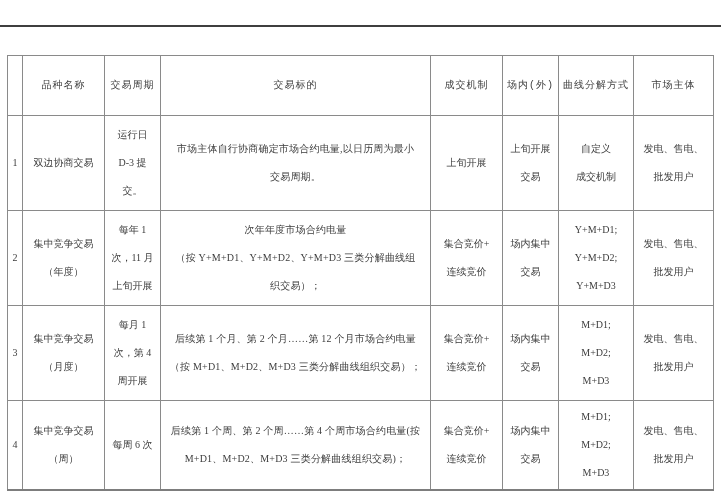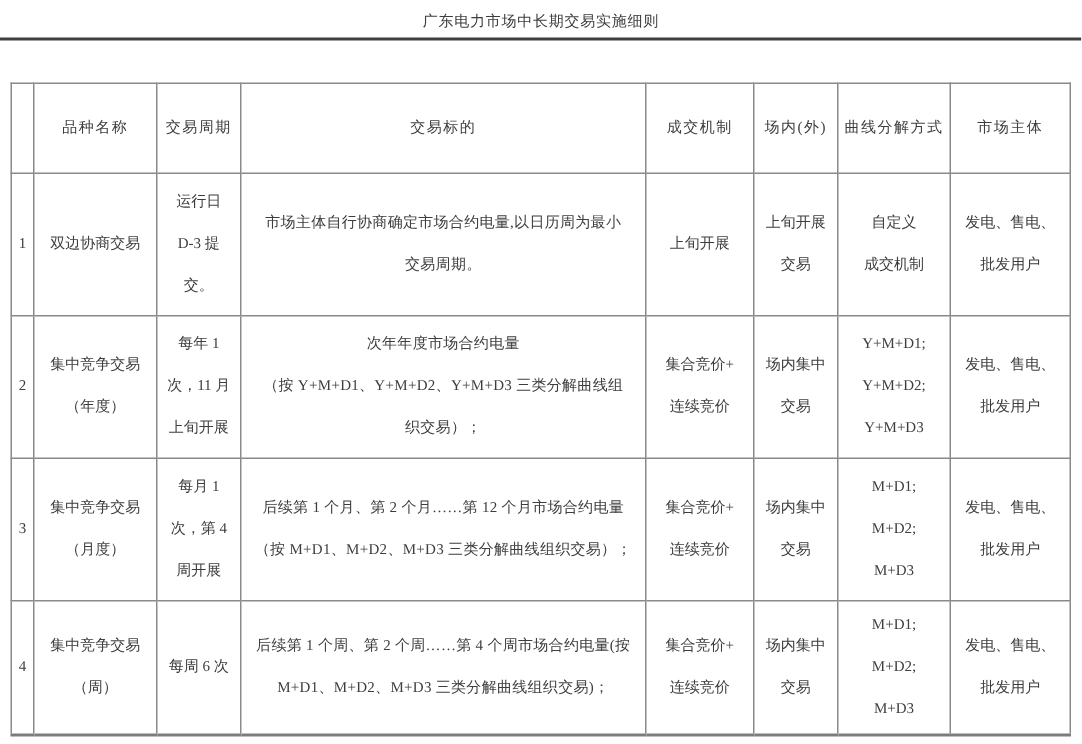--- a/index.html
+++ b/index.html
@@ -51,39 +51,38 @@
     font-weight: normal;
     color: #3d3d3d;
     text-align: center;
     vertical-align: middle;
     white-space: pre-line;
     line-height: 28px;
     padding: 0 2px;
     overflow: hidden;
   }
 
-  thead tr { height: 60px; }
+  thead tr { height: 60px; font-family: Liberation Mono, monospace; }
   thead th { letter-spacing: 1px; }
 
   tbody tr.r1, tbody tr.r2, tbody tr.r3 { height: 95px; }
   tbody tr.r4 { height: 89px; }
   tbody tr.r4 td { border-bottom: 2px solid #7d7d7d; }
 
   td.subject {
     text-align: center;
     padding: 0 5px;
     letter-spacing: 0.2px;
   }
 </style>
 </head>
 <body>
 
 <div class="page">
 
-  <div class="doc-title">广东电力市场中长期交易实施细则</div>
   <div class="title-rule"></div>
 
   <table class="main">
     <colgroup>
       <col style="width:15px">
         <col style="width:82px">
         <col style="width:56px">
         <col style="width:270px">
       <col style="width:72px">
         <col style="width:56px">

